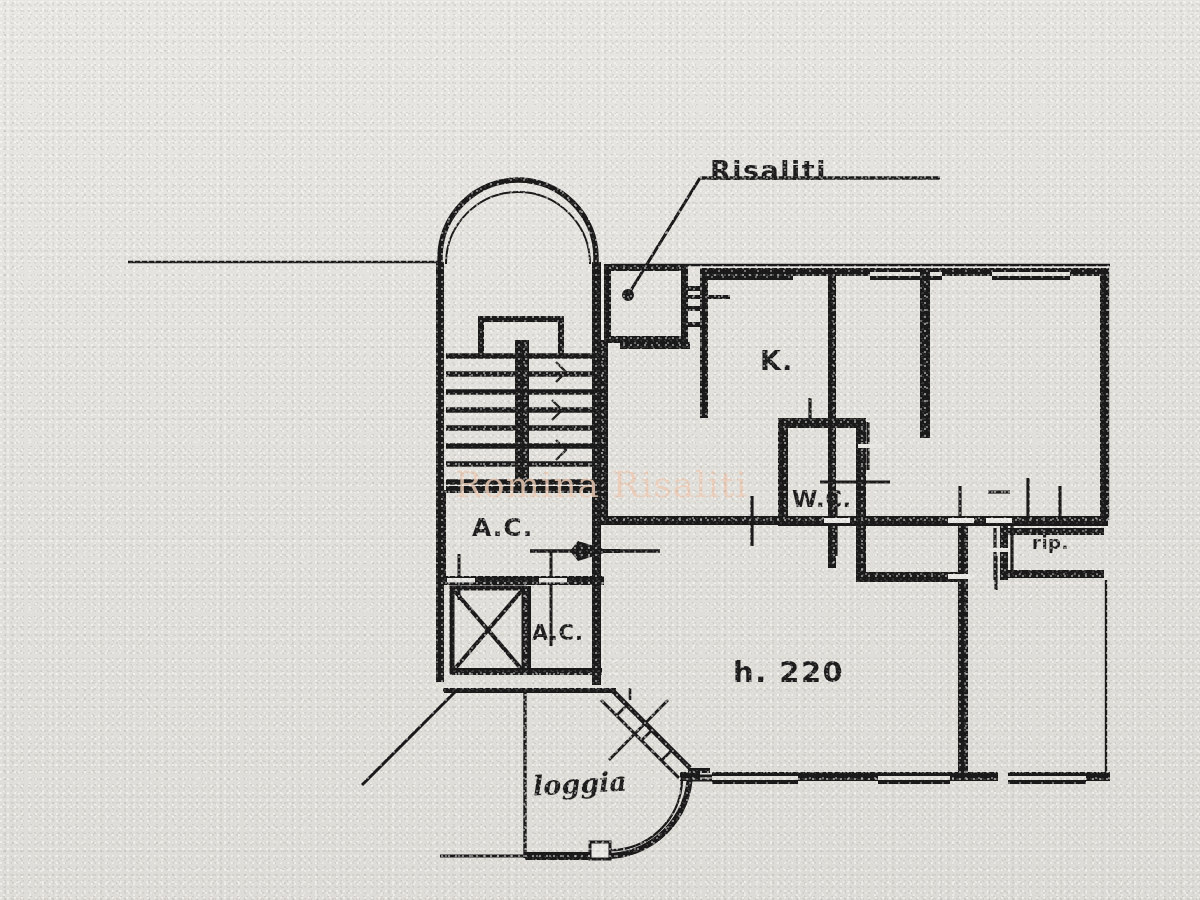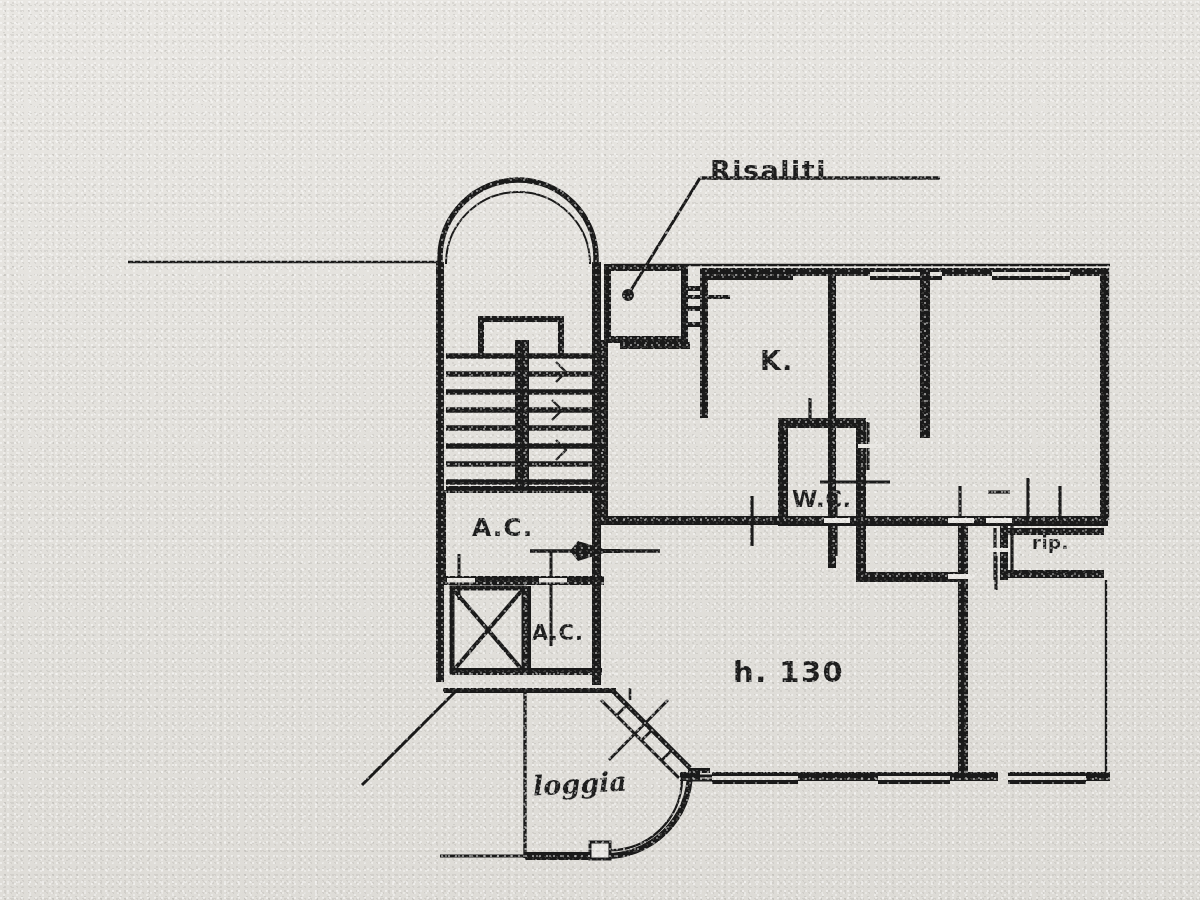--- a/index.html
+++ b/index.html
@@ -333,32 +333,33 @@
 
     <g>
       <line class="thin" x1="628" y1="295" x2="700" y2="178" stroke-width="3"></line>
       <line class="thin" x1="700" y1="178" x2="940" y2="178" stroke-width="3.6"></line>
       <circle cx="628" cy="295" r="6" fill="#1a1a1a"></circle>
     </g>
 
   </svg>
 
   <div id="wm">
+    <div class="wname">Romina Risaliti</div>
   </div>
 
   <div class="lbl lbl-veranda" style="left:710px;top:155px;">Risaliti</div>
 
   <div class="lbl lbl-k" style="left:760px;top:345px;">K.</div>
 
   <div class="lbl lbl-wc" style="left:792px;top:438px;">W.C.</div>
 
   <div class="lbl lbl-rip" style="left:1032px;top:532px;">rip.</div>
 
   <div class="lbl lbl-ac1" style="left:472px;top:513px;">A.C.</div>
 
   <div class="lbl lbl-ac2" style="left:532px;top:621px;">A.C.</div>
 
-  <div class="lbl lbl-h" style="left:733px;top:655px;">h. 130</div>
+  <div class="lbl lbl-h" style="left:733px;top:655px;">h. 220</div>
 
   <div class="lbl lbl-loggia" style="left:533px;top:768px;">loggia</div>
 
   <div id="grain"></div>
 </div>
 
 </body></html>

